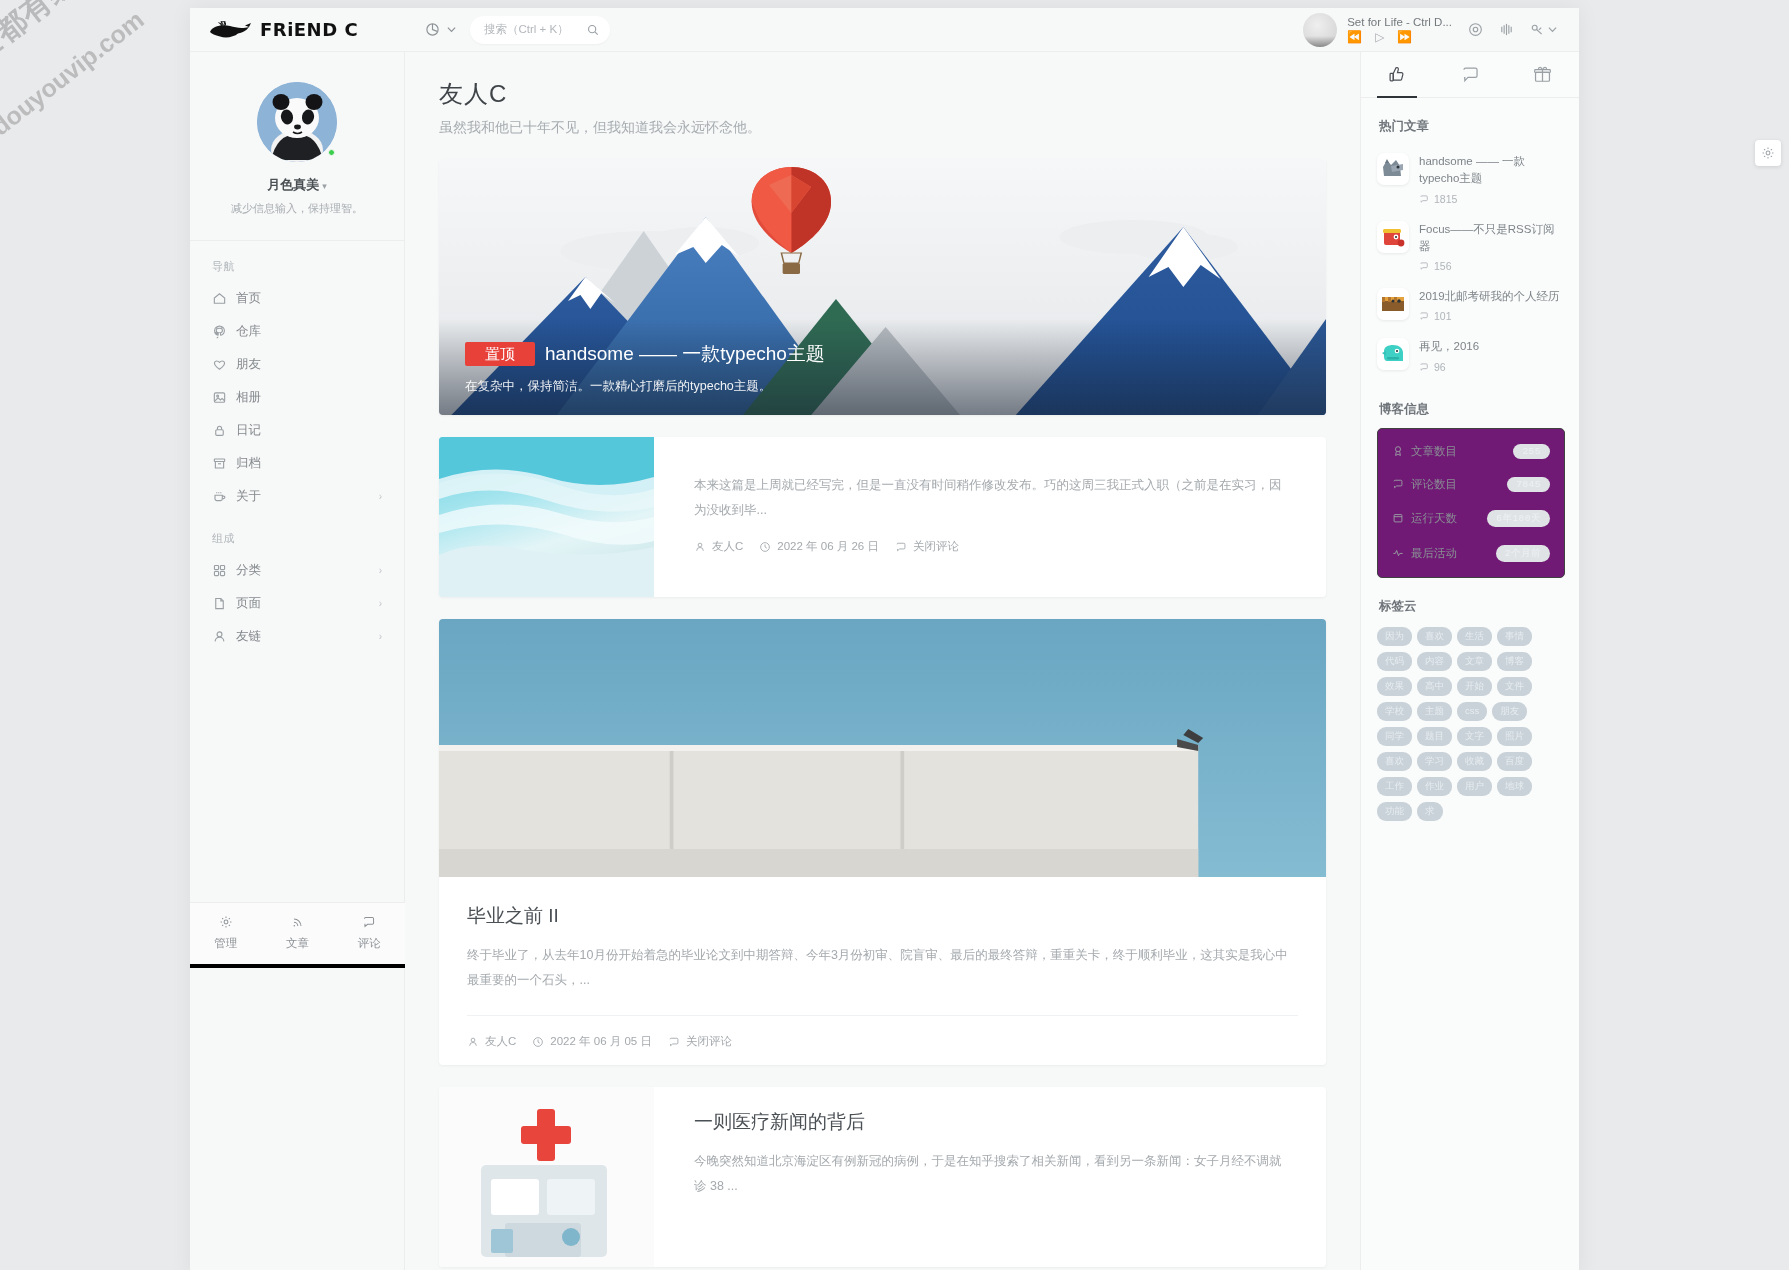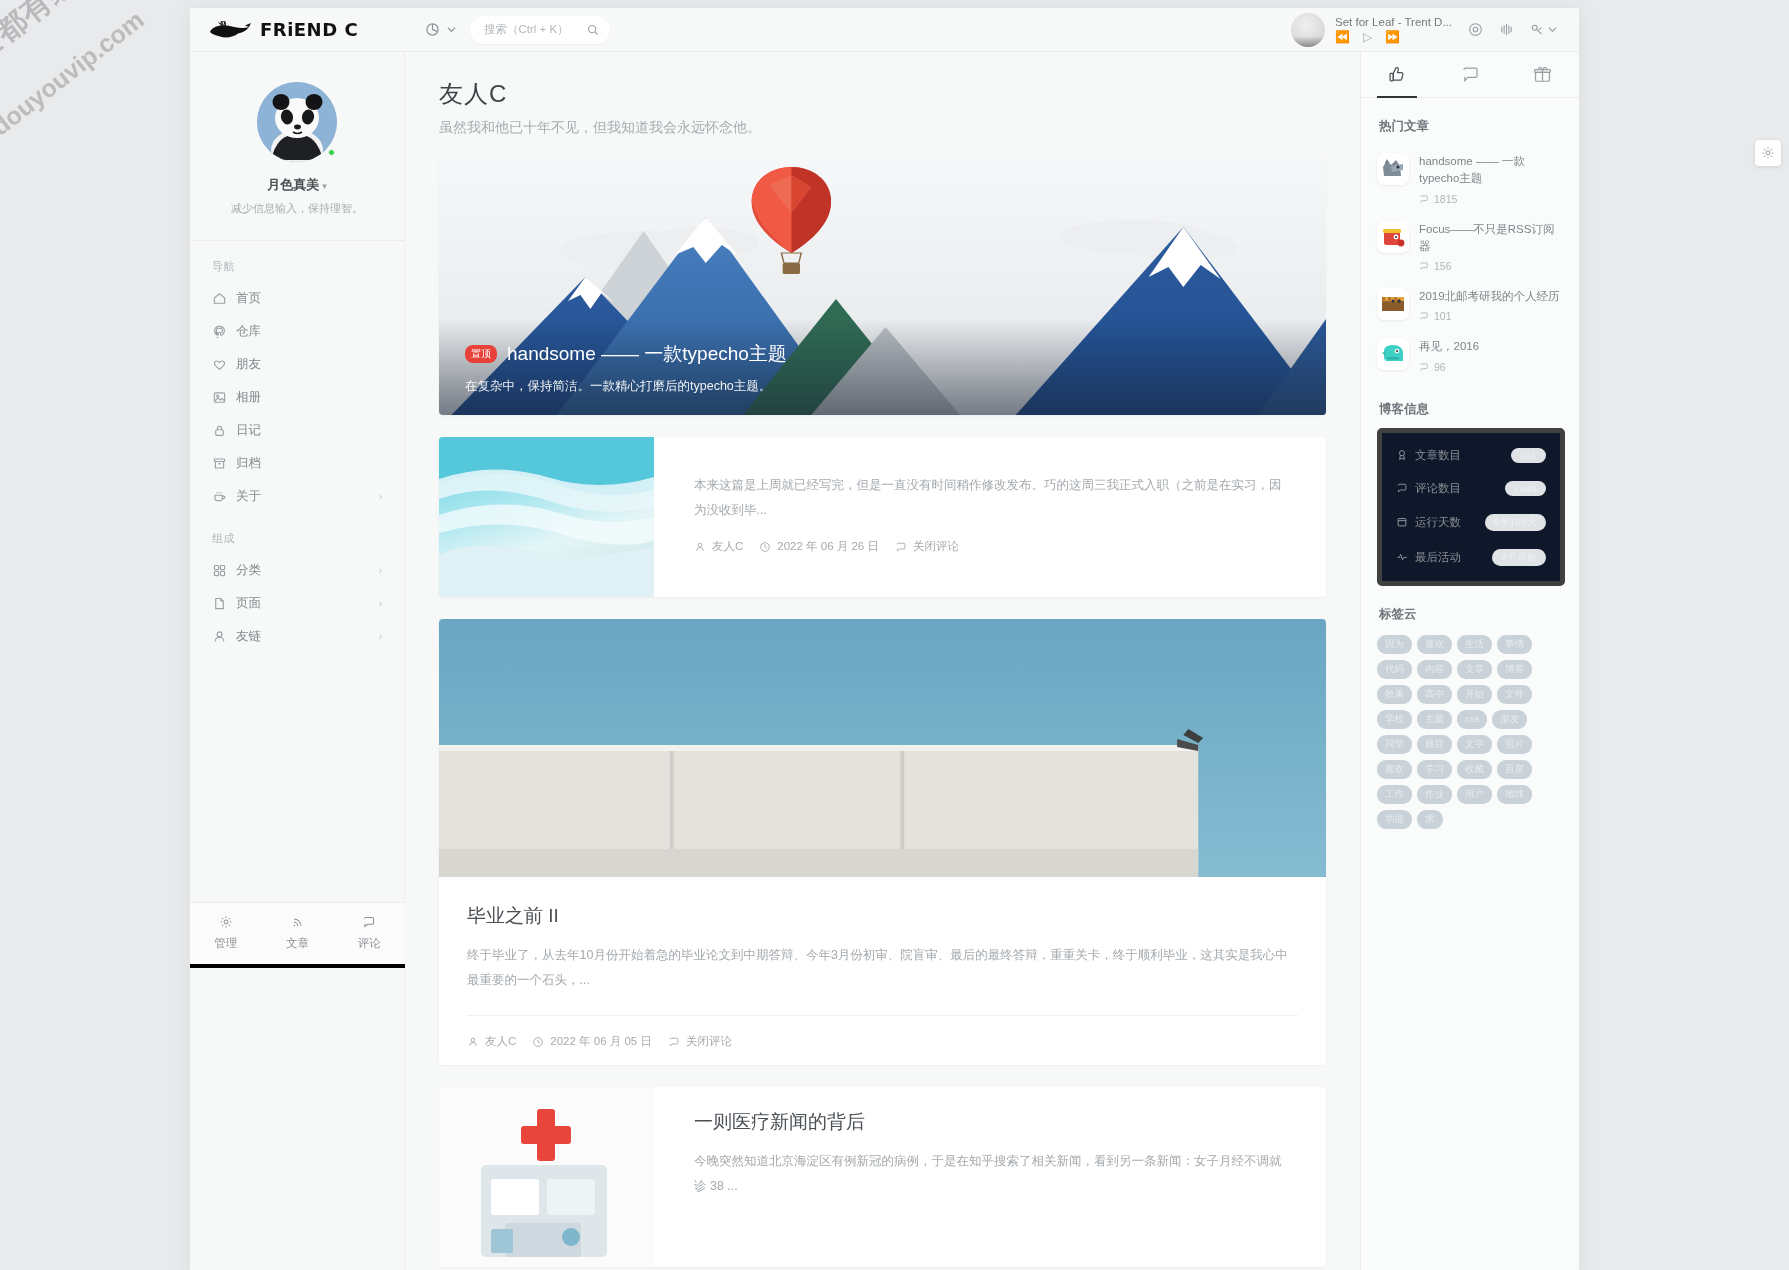--- a/index.html
+++ b/index.html
@@ -137,22 +137,22 @@
 
   
   .hero { position: relative; height: 256px; overflow: hidden; }
   .hero-overlay {
     position: absolute; left: 0; bottom: 0; width: 100%;
     padding: 22px 26px 20px;
     background: linear-gradient(to top, rgba(25,35,50,.55), rgba(25,35,50,0));
   }
   .hero-titleline { display: flex; align-items: center; gap: 10px; }
   .pin-badge {
-    background: #e8413a; color: #fff; font-size: 10px; padding: 2px 6px;
-    border-radius: 8px; line-height: 1.35; white-space: nowrap;
+    background: #e8413a; color: #fff; font-size: 15px; padding: 2px 20px;
+    border-radius: 2px; line-height: 1.35; white-space: nowrap;
   }
   .hero-title { color: #fff; font-size: 19px; font-weight: 400; }
   .hero-desc { margin-top: 11px; color: rgba(255,255,255,.93); font-size: 12.5px; }
 
   
   .post-h { display: flex; min-height: 158px; }
   .post-h .thumb { width: 215px; flex: none; overflow: hidden; position: relative; }
   .post-h .body { flex: 1; padding: 22px 44px 0 40px; }
   .post-title { font-size: 19px; color: #4b5055; font-weight: 400;}
   .post-excerpt { margin-top: 14px; font-size: 12.5px; color: #a4a9ad; line-height: 2.0;}
@@ -181,22 +181,22 @@
   .rs-title { font-size: 12.5px; color: #6e7479; padding: 20px 0 6px 18px; font-weight:700;}
   .hot-list { padding: 4px 14px 0 16px; }
   .hot-item { display: flex; gap: 10px; padding: 8px 0; cursor: pointer; }
   .hot-ico { width: 32px; height: 32px; border-radius: 7px; flex: none;
              background: #fff; box-shadow: 0 1px 3px rgba(0,0,0,.08);
              display:flex;align-items:center;justify-content:center;overflow:hidden;}
   .hot-body{flex:1;}
   .hot-t { font-size: 11.5px; color: #7e8489; line-height: 1.5; }
   .hot-c { margin-top: 5px; font-size: 10.5px; color: #b0b5b9; display: flex; align-items: center; gap: 5px;}
 
-  .info-card { margin: 4px 14px 0 16px; background: #0f172a; border-radius: 5px;
-               border: 5px solid #404040; padding: 6px 0;}
+  .info-card { margin: 4px 14px 0 16px; background: #701a75; border-radius: 5px;
+               border: 1px solid #404040; padding: 6px 0; font-family: Liberation Mono, monospace;}
   .info-row { display: flex; align-items: center; justify-content: space-between;
               padding: 9px 14px; font-size: 11.5px; color: #8a9094; }
   .info-left { display: flex; align-items: center; gap: 7px; }
   .pill { background: #dfe3e6; color: #eef1f3; border-radius: 9px;
           font-size: 9.5px; padding: 2px 9px; letter-spacing:.5px;}
 
   .tagcloud { padding: 6px 14px 0 16px; display: flex; flex-wrap: wrap; gap: 6px 5px;}
   .tag { background: #c8d2d8; color: #e7edf1; border-radius: 9px;
          font-size: 9.5px; padding: 3px 8px; cursor: pointer; white-space:nowrap;}
 
@@ -254,21 +254,21 @@
                 <path d="M9.2 9.2 L12.5 12.5"></path>
             </svg>
           </span>
         </div>
       </div>
 
       <div class="tb-right">
         <div class="nowplaying">
           <div class="np-cover"></div>
           <div class="np-text">
-            <div class="np-title">Set for Leaf - Trent D...</div>
+            <div class="np-title">Set for Life - Ctrl D...</div>
             <div class="np-ctrl">
               <span>⏪</span>
               <span>▷</span>
               <span>⏩</span>
             </div>
           </div>
         </div>
         <div class="tb-icons">
           <span class="it">
             <svg width="15" height="15" viewBox="0 0 16 16" fill="none" stroke="#9aa0a4" stroke-width="1.2">

